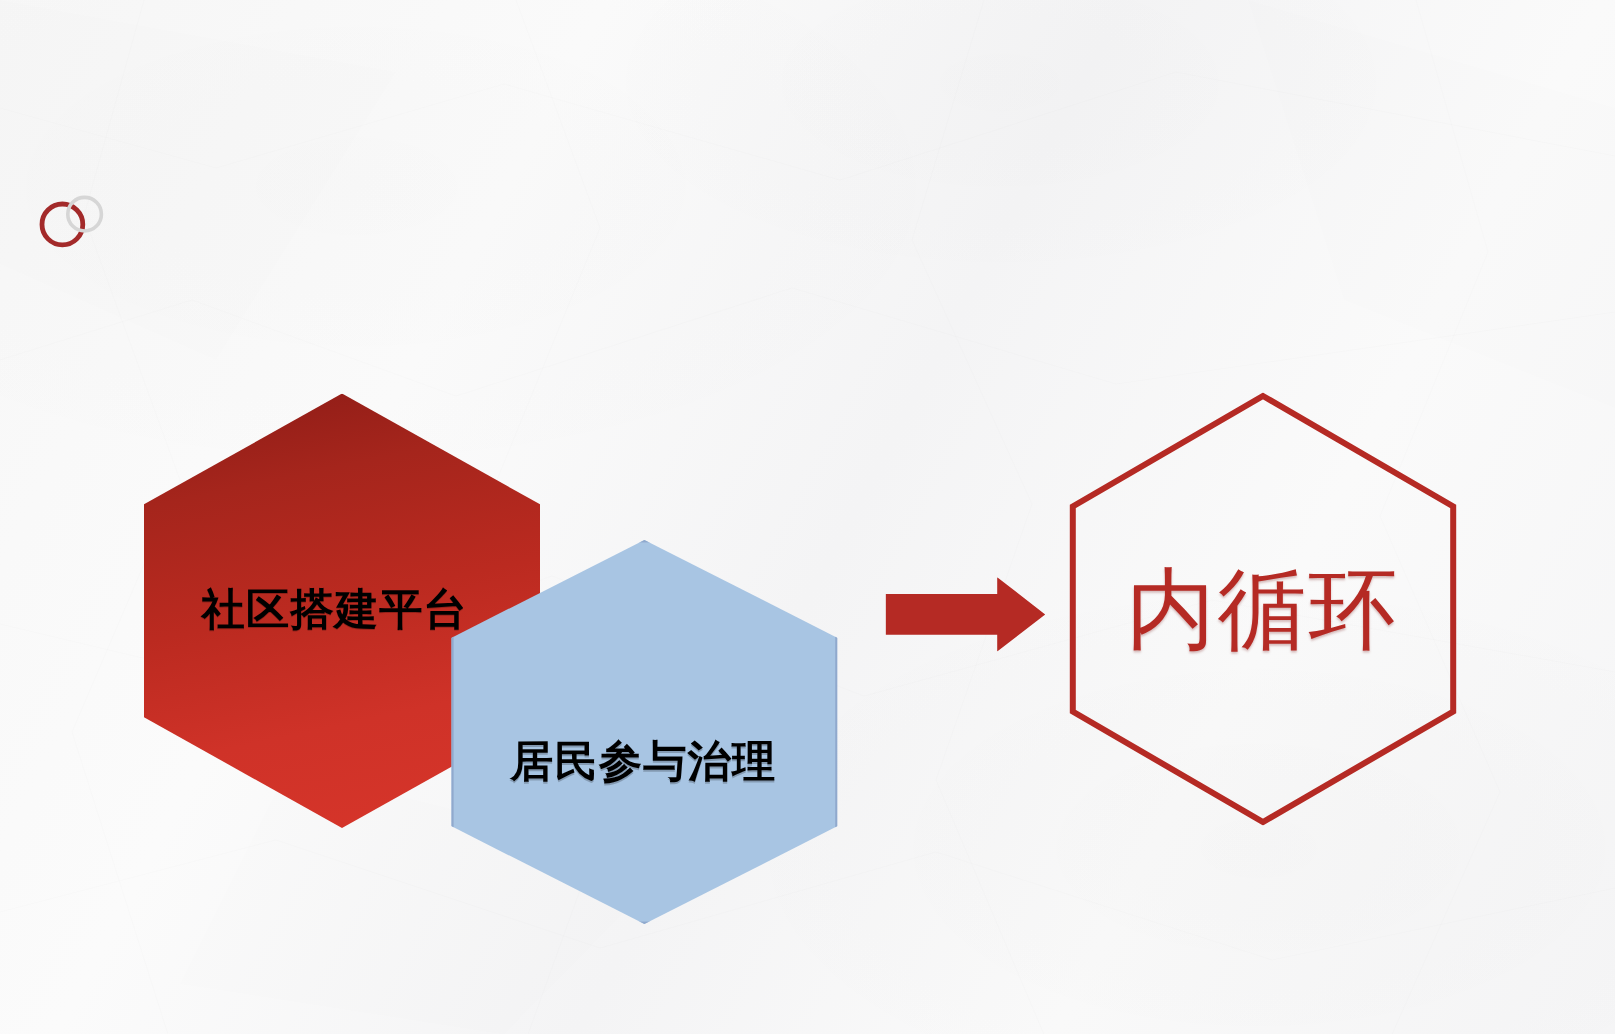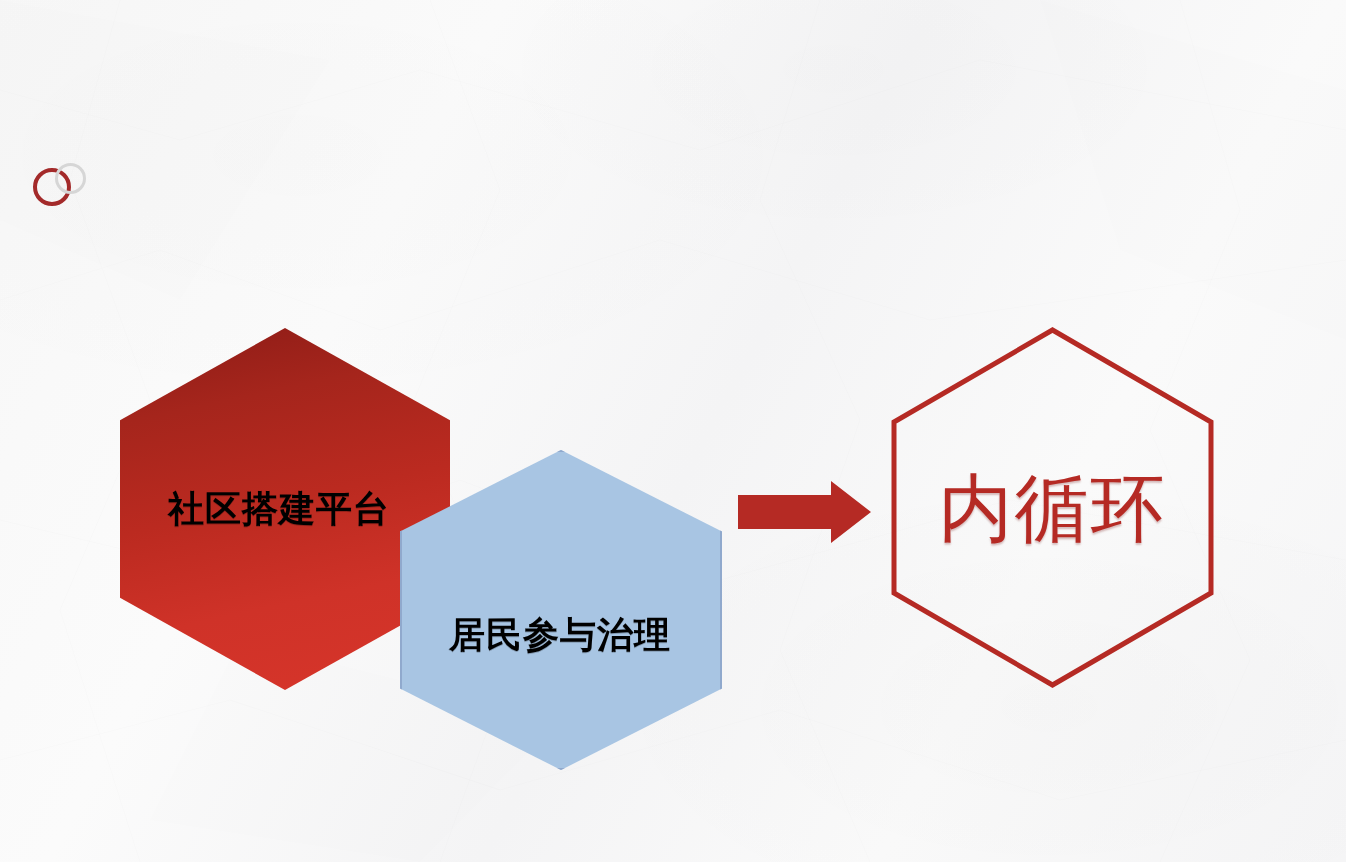--- a/index.html
+++ b/index.html
@@ -96,21 +96,21 @@
     background: linear-gradient(176deg, #6f973d 0%, #7da348 18%, #8fb453 40%, #a0c95f 66%, #a6cf63 100%);
     z-index: 4;
   }
   #hex-green .hex-label {
     font-size: 36px;
     transform: translate(-1px, 10px);
   }
 
   
   #hex-blue {
-    left: 400px;
+    left: 376px;
     top: 450px;
     width: 322px;
     height: 320px;
     background: #a8c5e3;
     border: 2px solid #90a9cd;
     z-index: 5;
     font-family: Liberation Serif, serif;
   }
   #hex-blue .hex-label {
     font-size: 36px;

